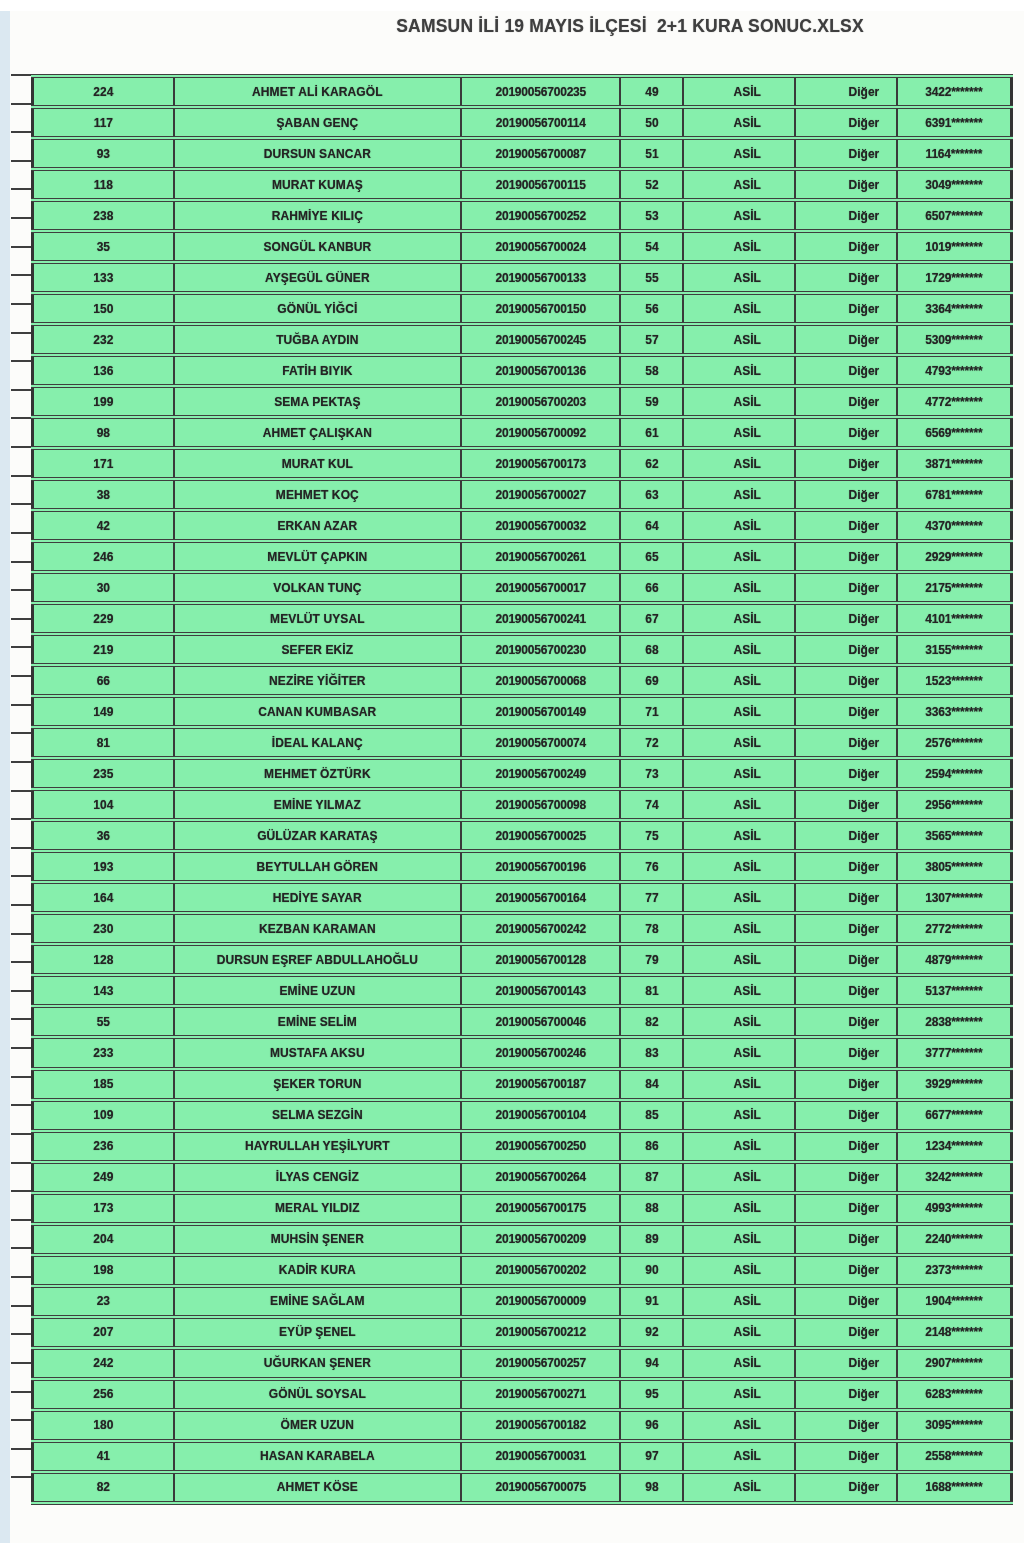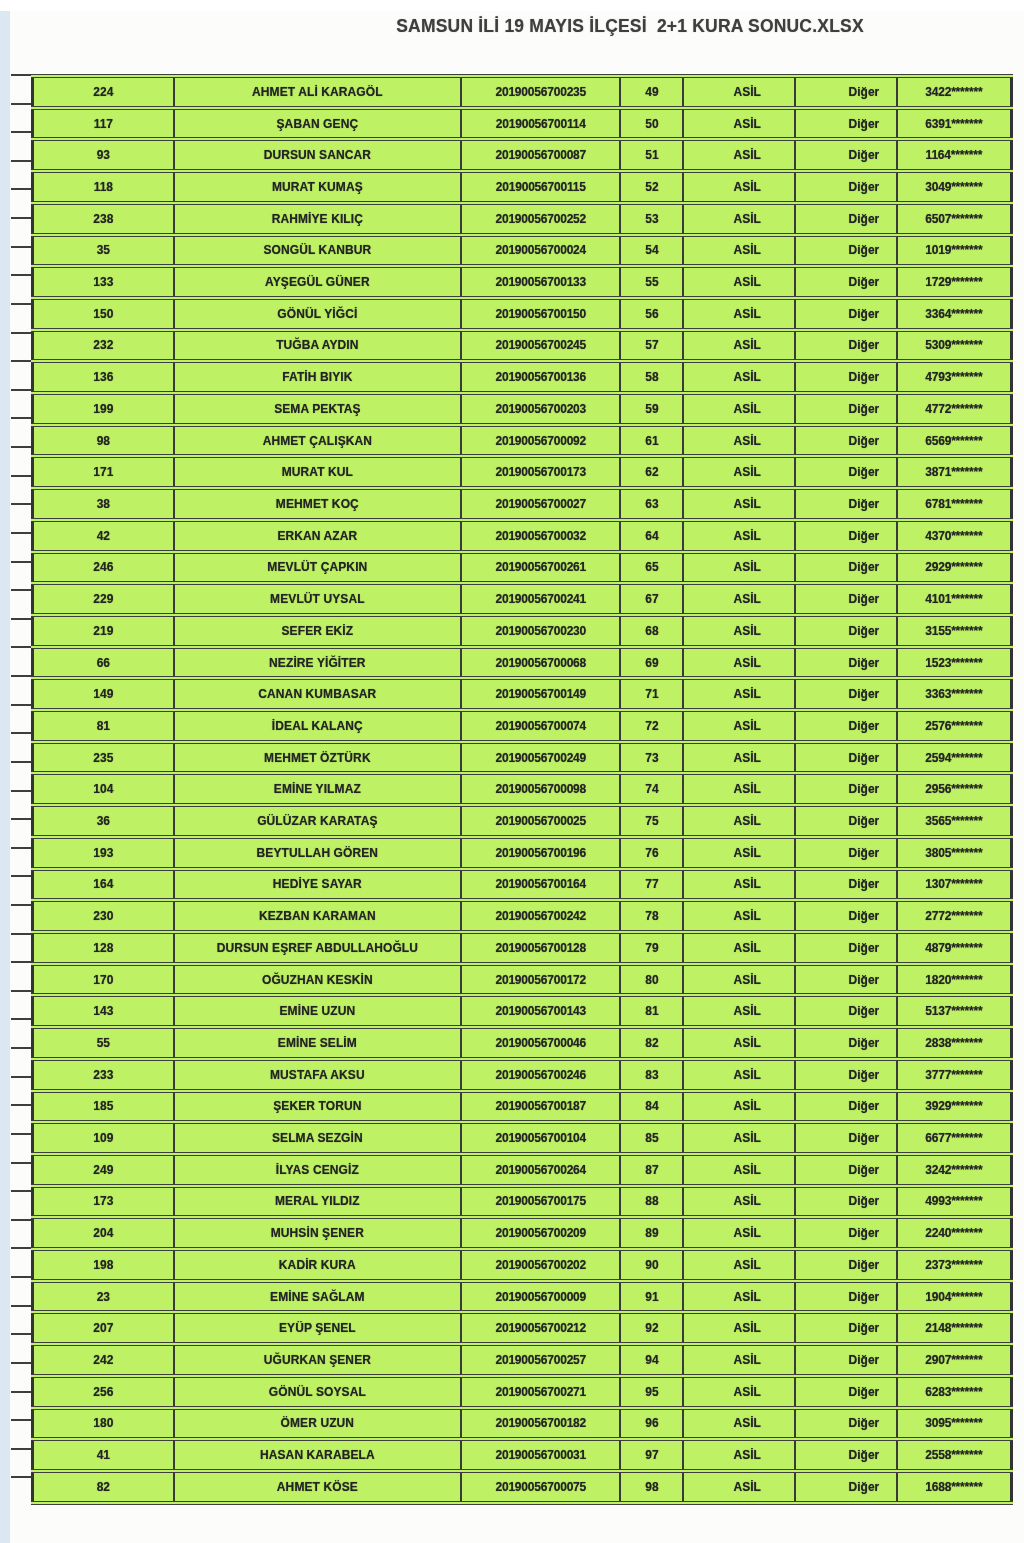--- a/index.html
+++ b/index.html
@@ -23,21 +23,21 @@
   }
   
   .ticks {
     position:absolute; left:11px; top:63px; width:22px; height:1431px;
     background:repeating-linear-gradient(to bottom, #3e3e3e 0 2px, transparent 2px 28.62px);
   }
   table.results {
     position:absolute; left:31px; top:63px; width:982px; height:1431px;
     border-collapse:collapse; table-layout:fixed;
     border:3px solid #333333;
-    background:#bef264;
+    background:#86efac;
   }
   table.results tr { height:28.62px; }
   table.results td {
     border-left:2px solid #3a3a3a; border-right:2px solid #3a3a3a;
     border-top:4px double #3e3e3e; border-bottom:4px double #3e3e3e;
     text-align:center; vertical-align:middle;
     font-weight:700; font-size:12px; color:#242424;
     text-shadow:0 0 1px rgba(30,30,30,0.6);
     overflow:hidden; white-space:nowrap;
   }
@@ -196,20 +196,29 @@
         <tr>
           <td class="c-no">246</td>
           <td class="c-name">MEVLÜT ÇAPKIN</td>
           <td class="c-id">20190056700261</td>
           <td class="c-rank">65</td>
           <td class="c-status">ASİL</td>
           <td class="c-category">Diğer</td>
           <td class="c-masked">2929*******</td>
         </tr>
         <tr>
+          <td class="c-no">30</td>
+          <td class="c-name">VOLKAN TUNÇ</td>
+          <td class="c-id">20190056700017</td>
+          <td class="c-rank">66</td>
+          <td class="c-status">ASİL</td>
+          <td class="c-category">Diğer</td>
+          <td class="c-masked">2175*******</td>
+        </tr>
+        <tr>
           <td class="c-no">229</td>
           <td class="c-name">MEVLÜT UYSAL</td>
           <td class="c-id">20190056700241</td>
           <td class="c-rank">67</td>
           <td class="c-status">ASİL</td>
           <td class="c-category">Diğer</td>
           <td class="c-masked">4101*******</td>
         </tr>
         <tr>
           <td class="c-no">219</td>
@@ -304,29 +313,20 @@
         <tr>
           <td class="c-no">128</td>
           <td class="c-name">DURSUN EŞREF ABDULLAHOĞLU</td>
           <td class="c-id">20190056700128</td>
           <td class="c-rank">79</td>
           <td class="c-status">ASİL</td>
           <td class="c-category">Diğer</td>
           <td class="c-masked">4879*******</td>
         </tr>
         <tr>
-          <td class="c-no">170</td>
-          <td class="c-name">OĞUZHAN KESKİN</td>
-          <td class="c-id">20190056700172</td>
-          <td class="c-rank">80</td>
-          <td class="c-status">ASİL</td>
-          <td class="c-category">Diğer</td>
-          <td class="c-masked">1820*******</td>
-        </tr>
-        <tr>
           <td class="c-no">143</td>
           <td class="c-name">EMİNE UZUN</td>
           <td class="c-id">20190056700143</td>
           <td class="c-rank">81</td>
           <td class="c-status">ASİL</td>
           <td class="c-category">Diğer</td>
           <td class="c-masked">5137*******</td>
         </tr>
         <tr>
           <td class="c-no">55</td>
@@ -356,20 +356,29 @@
           <td class="c-masked">3929*******</td>
         </tr>
         <tr>
           <td class="c-no">109</td>
           <td class="c-name">SELMA SEZGİN</td>
           <td class="c-id">20190056700104</td>
           <td class="c-rank">85</td>
           <td class="c-status">ASİL</td>
           <td class="c-category">Diğer</td>
           <td class="c-masked">6677*******</td>
+        </tr>
+        <tr>
+          <td class="c-no">236</td>
+          <td class="c-name">HAYRULLAH YEŞİLYURT</td>
+          <td class="c-id">20190056700250</td>
+          <td class="c-rank">86</td>
+          <td class="c-status">ASİL</td>
+          <td class="c-category">Diğer</td>
+          <td class="c-masked">1234*******</td>
         </tr>
         <tr>
           <td class="c-no">249</td>
           <td class="c-name">İLYAS CENGİZ</td>
           <td class="c-id">20190056700264</td>
           <td class="c-rank">87</td>
           <td class="c-status">ASİL</td>
           <td class="c-category">Diğer</td>
           <td class="c-masked">3242*******</td>
         </tr>

